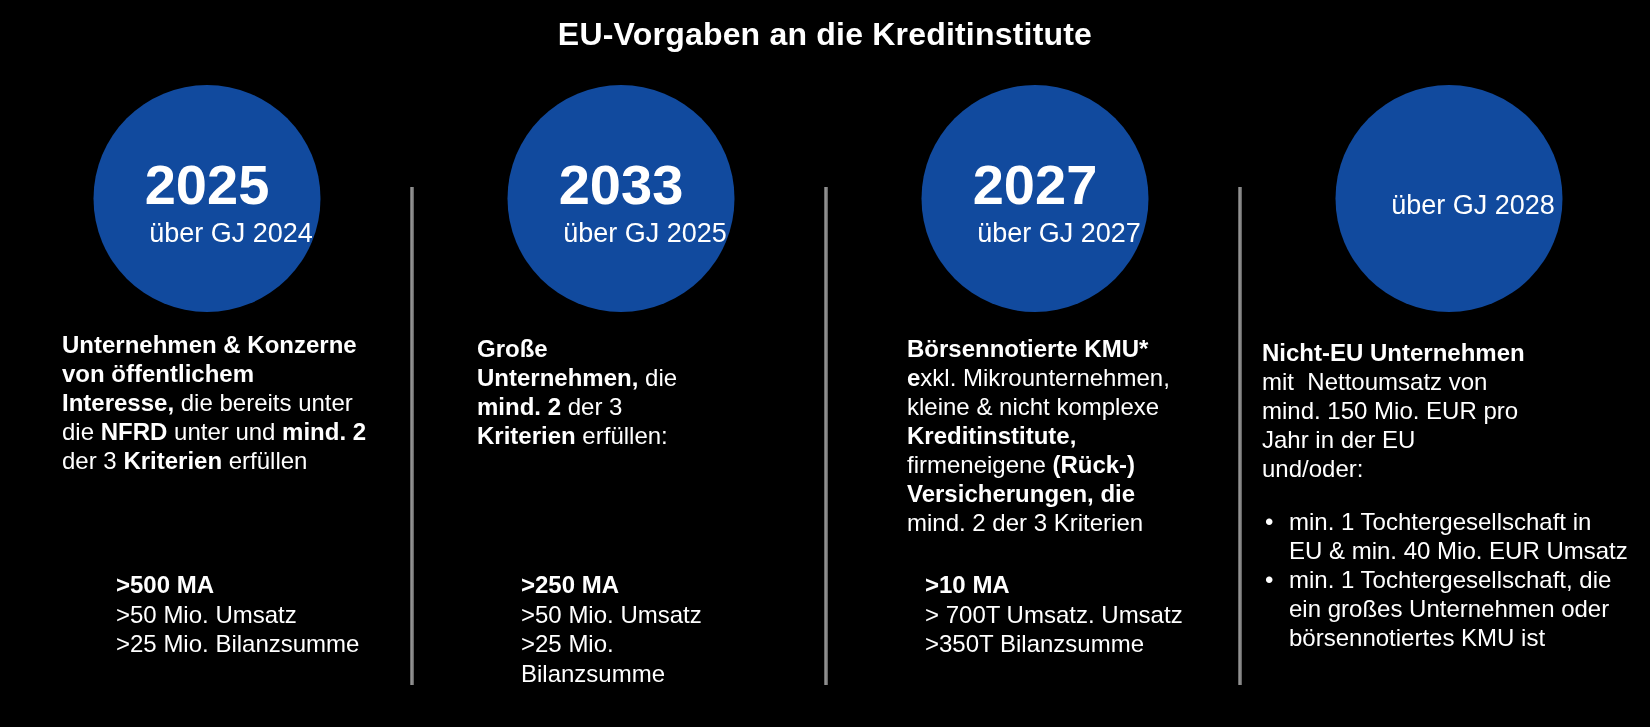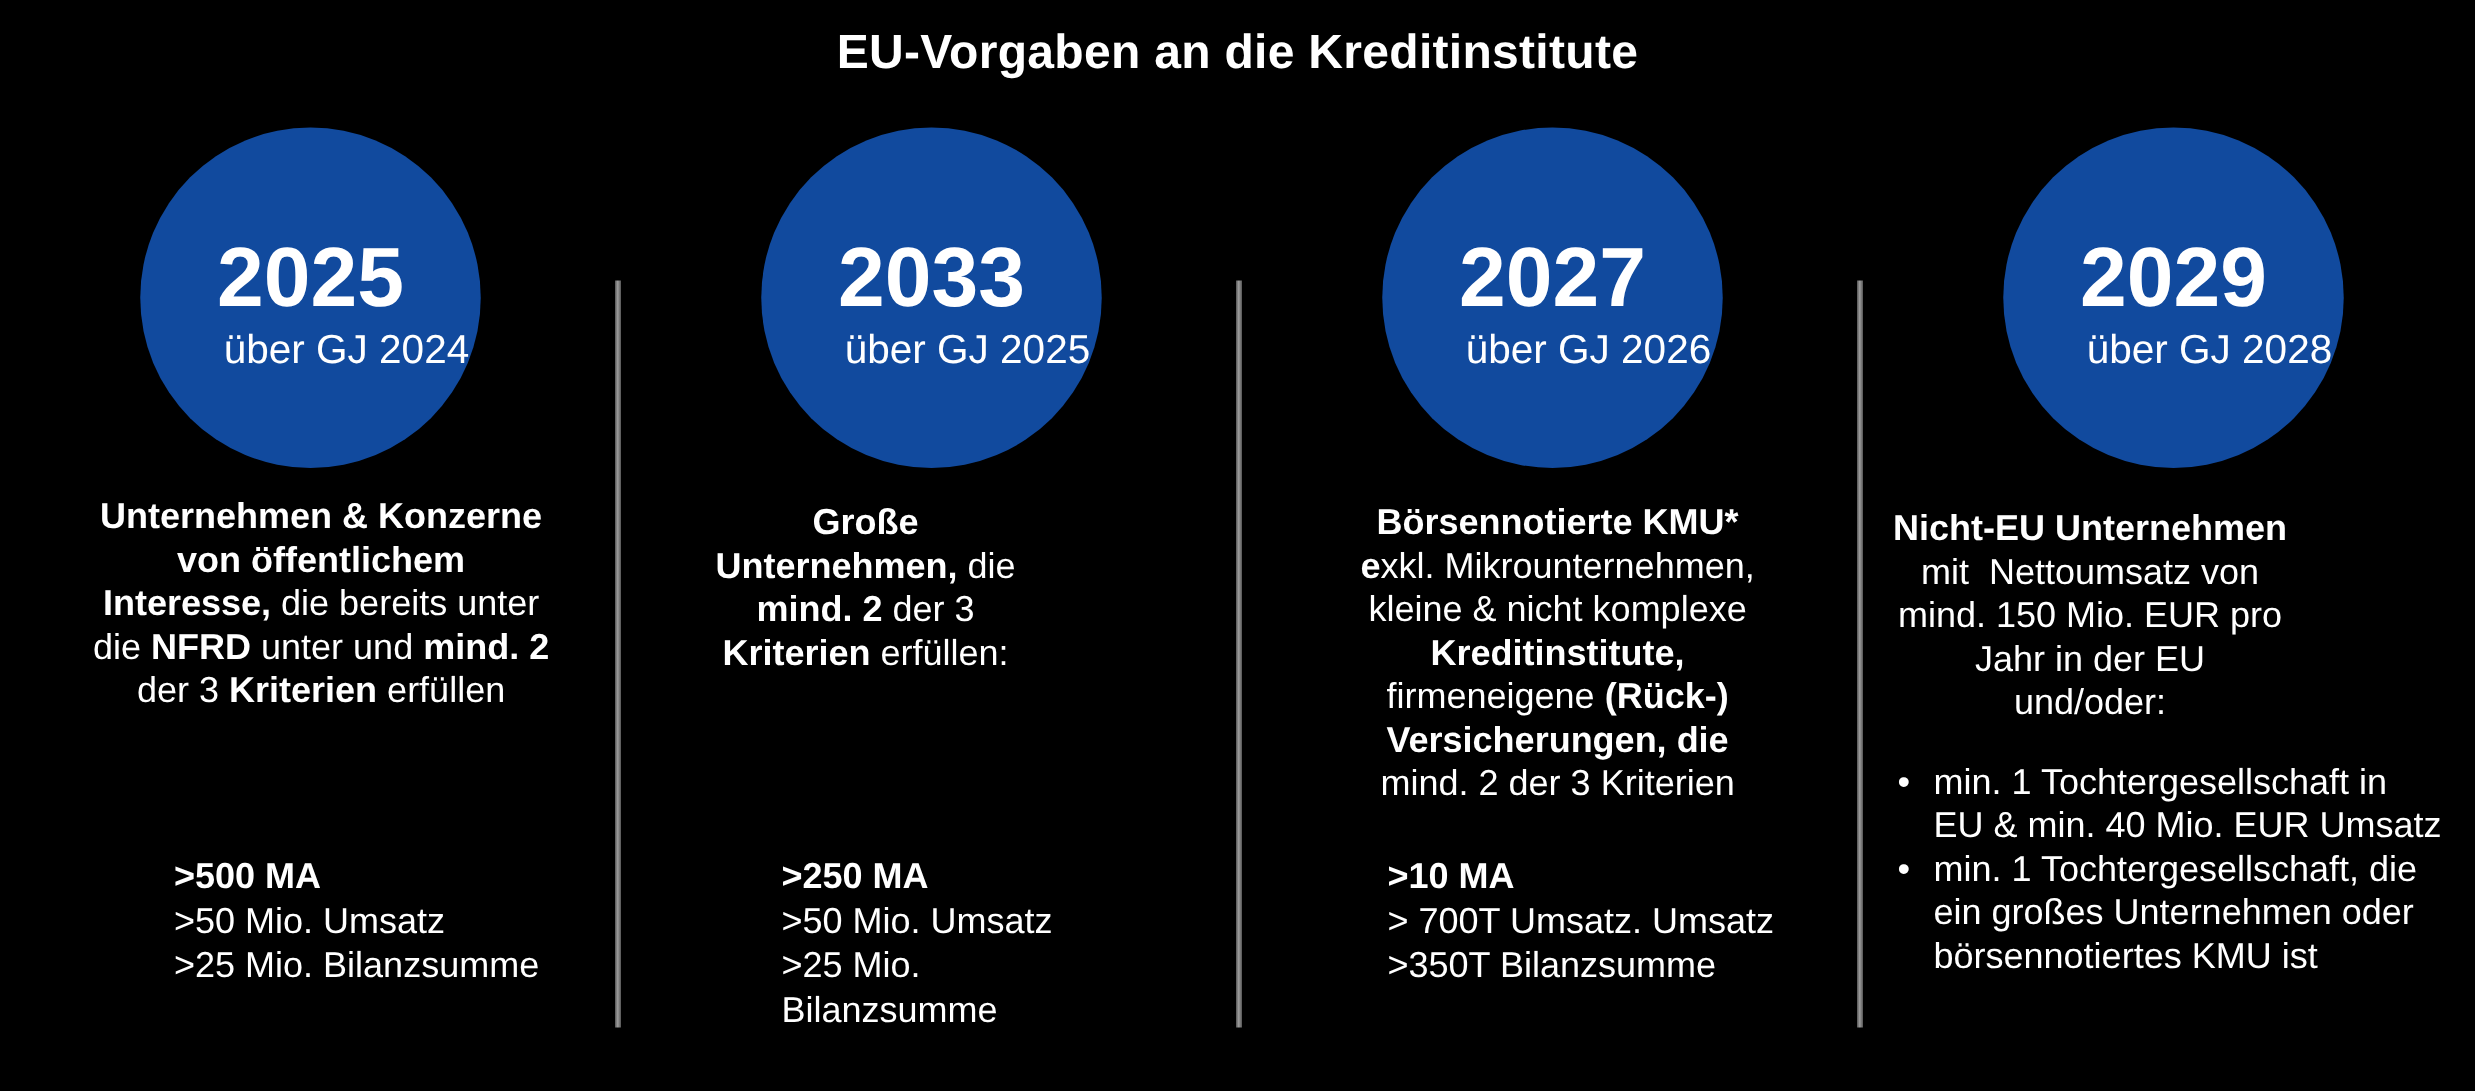--- a/index.html
+++ b/index.html
@@ -27,21 +27,21 @@
     position:absolute;top:85px;left:50%;transform:translateX(-50%);
     width:227px;height:227px;border-radius:50%;
     background:var(--blue,#114a9e);
     display:flex;flex-direction:column;align-items:center;justify-content:center;
     text-align:center;padding-top:8px;box-sizing:border-box;
   }
   .year{font-size:56px;font-weight:bold;line-height:1.02;}
   .gj{font-size:27px;margin-top:5px;margin-left:48px;}
   .desc{
     position:absolute;white-space:pre-wrap;
-    font-size:24px;line-height:29px;text-align:center;
+    font-size:24px;line-height:29px;
   }
   .b{font-weight:bold;}
   .c1 .desc{left:62px;top:330px;}
   .c2 .desc{left:63px;top:334px;}
   .c3 .desc{left:79px;top:334px;}
   .c4 .desc{left:20px;top:338px;}
   .criteria{
     position:absolute;top:570px;
     font-size:24px;line-height:29.5px;white-space:pre-wrap;
   }
@@ -92,35 +92,34 @@
 Unternehmen,</span><span> die
 </span><span class="b">mind. 2</span><span> der 3
 </span><span class="b">Kriterien</span><span> erfüllen:</span></div>
     <div class="criteria"><div class="b">&gt;250 MA</div><div>&gt;50 Mio. Umsatz</div><div>&gt;25 Mio.
 Bilanzsumme</div></div>
   </section>
 
   <section class="col c3">
     <div class="circle">
       <div class="year">2027</div>
-      <div class="gj">über GJ 2026</div>
+      <div class="gj">über GJ 2027</div>
     </div>
     <div class="desc"><span class="b">Börsennotierte KMU*
 e</span><span>xkl. Mikrounternehmen,
 kleine &amp; nicht komplexe
 </span><span class="b">Kreditinstitute,</span><span>
 firmeneigene </span><span class="b">(Rück-)
 Versicherungen, die</span><span>
 mind. 2 der 3 Kriterien</span></div>
     <div class="criteria"><div class="b">&gt;10 MA</div><div>&gt; 700T Umsatz. Umsatz</div><div>&gt;350T Bilanzsumme</div></div>
   </section>
 
   <section class="col c4">
     <div class="circle">
-      <div class="year">2029</div>
       <div class="gj">über GJ 2028</div>
     </div>
     <div class="desc"><span class="b">Nicht-EU Unternehmen</span><span>
 mit  Nettoumsatz von
 mind. 150 Mio. EUR pro
 Jahr in der EU
 und/oder:</span></div>
     <div class="bullets">
         <div class="bullet-item">min. 1 Tochtergesellschaft in
 EU &amp; min. 40 Mio. EUR Umsatz</div>

